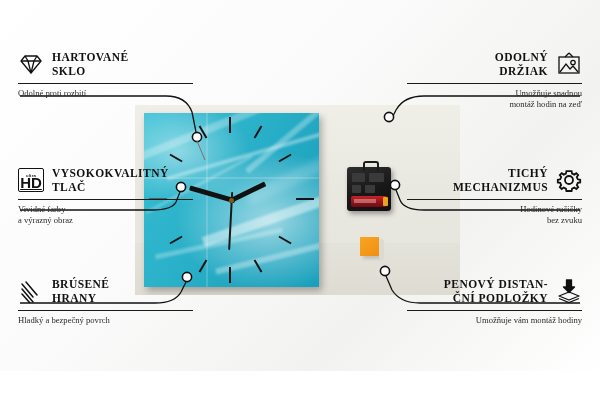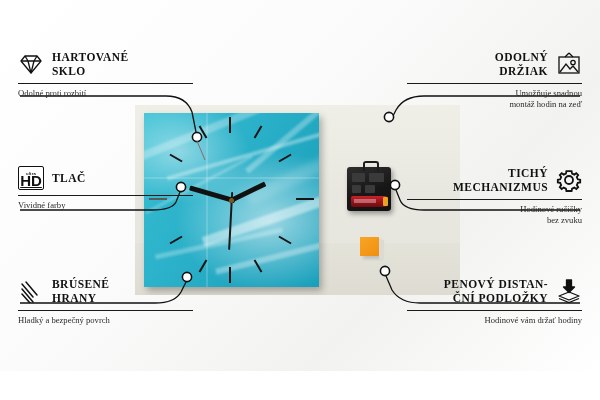--- a/index.html
+++ b/index.html
@@ -219,25 +219,27 @@
 
   <div class="feat f-left-2">
     <div class="feat-head">
       <div class="ic">
         <div class="hd-badge">
           <span class="hd-ultra">ultra</span>
           <span class="hd-main">HD</span>
         </div>
       </div>
       <div>
+        <div class="feat-title">VYSOKOKVALITNÝ</div>
         <div class="feat-title">TLAČ</div>
       </div>
     </div>
     <div class="feat-rule"></div>
     <div class="feat-desc">Vividné farby</div>
+    <div class="feat-desc">a výrazný obraz</div>
   </div>
 
   <div class="feat f-left-3">
     <div class="feat-head">
       <div class="ic">
         <svg viewBox="0 0 26 24">
             <g stroke="#111" stroke-width="1.5" stroke-linecap="round">
           <path d="M4,5 L15,18"></path>
               <path d="M4,10 L15,23"></path>
               <path d="M4,15 L12,24"></path>
@@ -307,16 +309,16 @@
           <path d="M3,19.5 L13,23.5 L23,19.5"></path>
         </g>
           </svg>
       </div>
       <div>
         <div class="feat-title">PENOVÝ DISTAN-</div>
         <div class="feat-title">ČNÍ PODLOŽKY</div>
       </div>
     </div>
     <div class="feat-rule"></div>
-    <div class="feat-desc">Hodinové vám držať hodiny</div>
+    <div class="feat-desc">Umožňuje vám montáž hodiny</div>
   </div>
 
 </div>
 
 </body></html>

